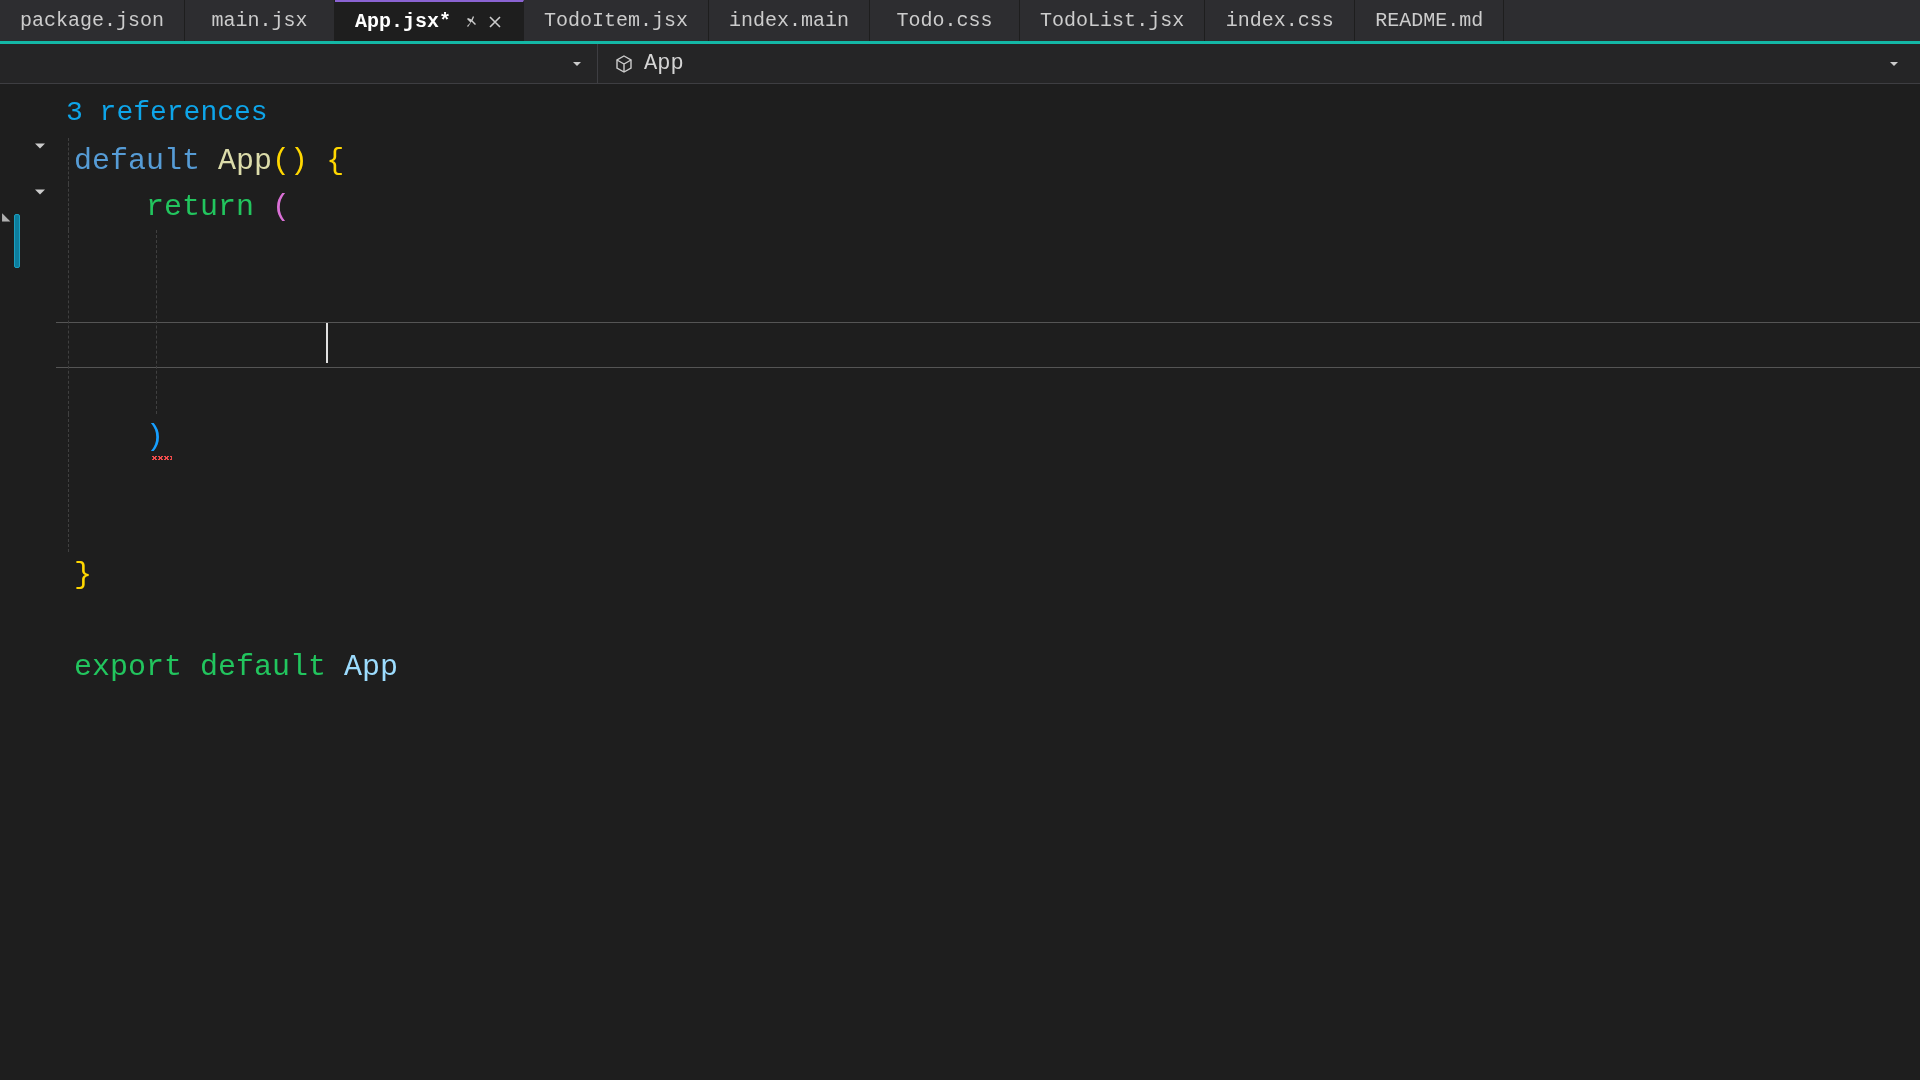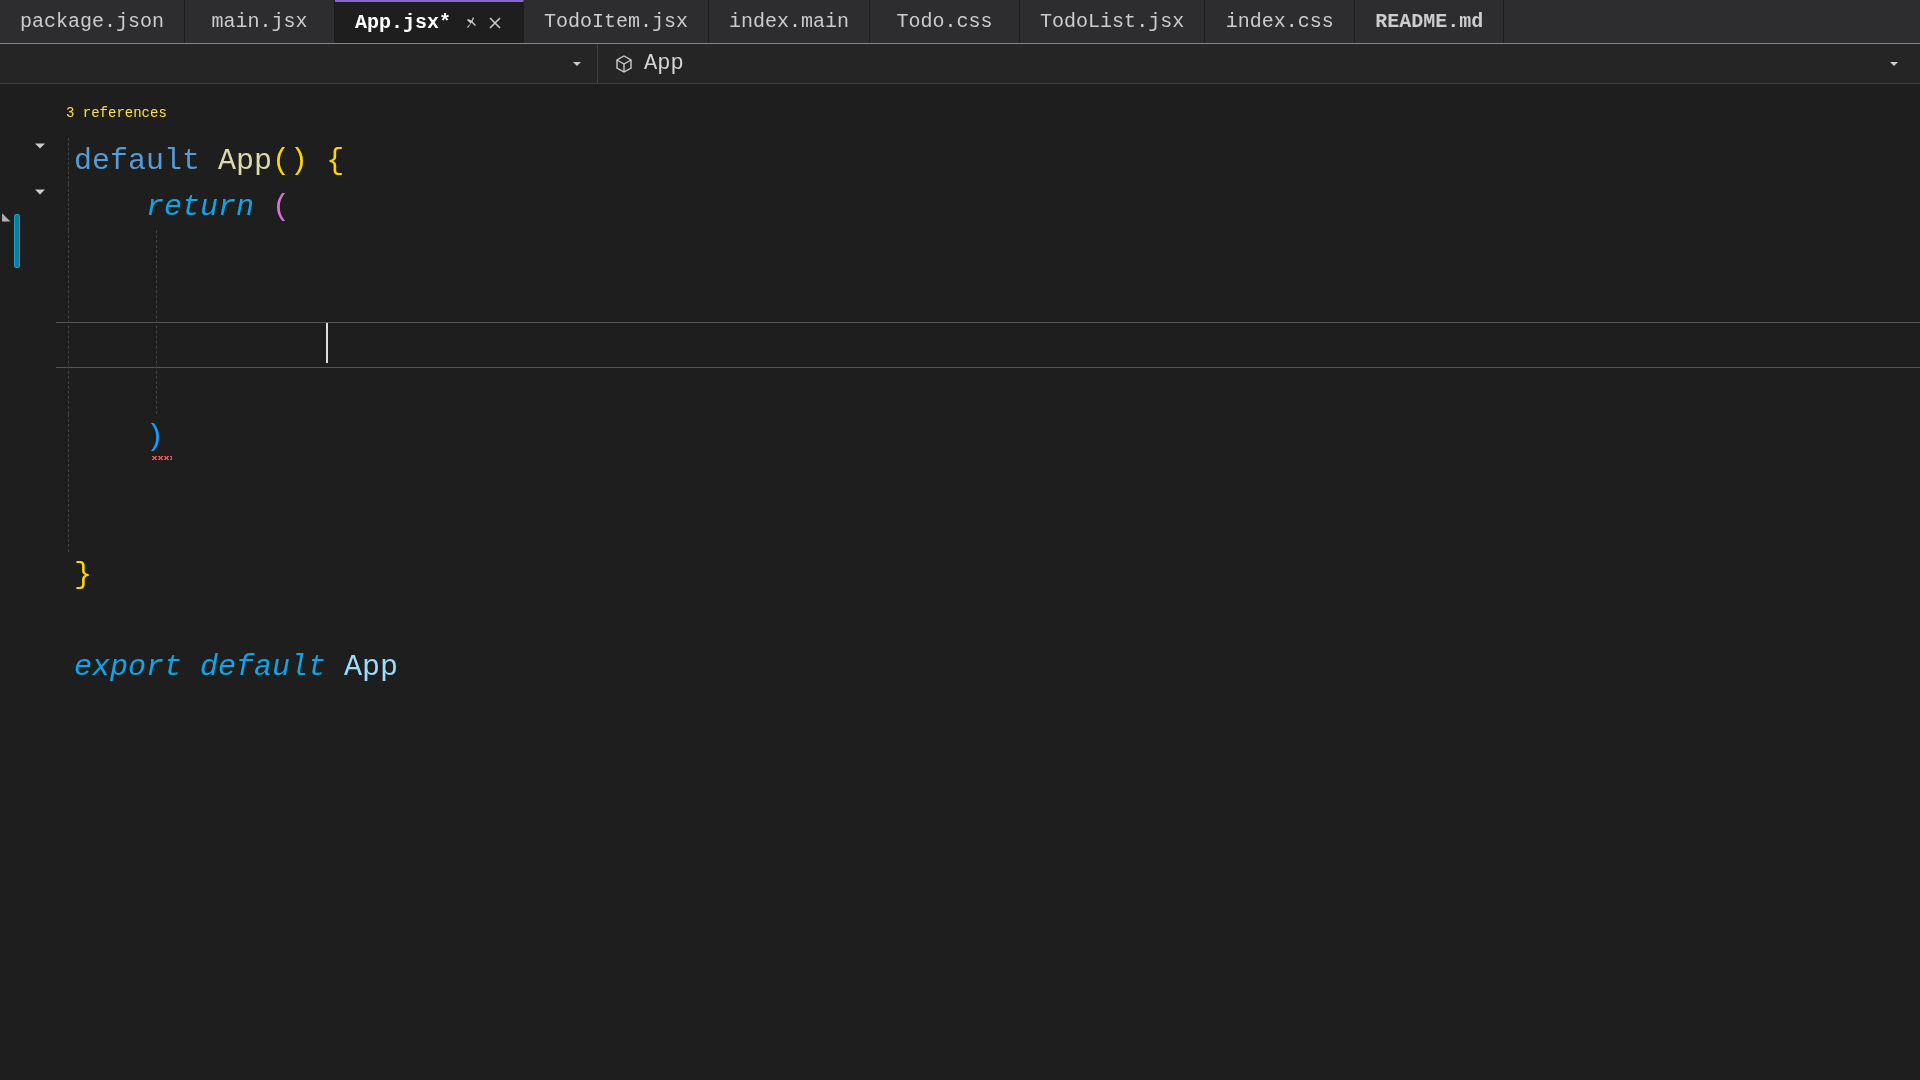--- a/index.html
+++ b/index.html
@@ -10,21 +10,21 @@
     overflow: hidden;
     width: 1920px;
     height: 1080px;
   }
 
   
   .tab-bar {
     display: flex;
     background: #2d2d30;
     height: 44px;
-    border-bottom: 1px solid #14b8a6;
+    border-bottom: 3px solid #14b8a6;
   }
   .tab {
     display: flex;
     align-items: center;
     padding: 0 20px;
     font-size: 20px;
     color: #cccccc;
     border-right: 1px solid #1e1e1e;
     cursor: pointer;
     min-width: 150px;
@@ -115,22 +115,22 @@
   }
 
   .code {
     flex: 1;
     font-size: 30px;
     line-height: 46px;
     padding-top: 6px;
     position: relative;
   }
   .codelens {
-    font-size: 14px;
-    color: #fde047;
+    font-size: 28px;
+    color: #0ea5e9;
     margin-left: 10px;
     margin-bottom: 2px;
   }
   .line { white-space: pre; position: relative; }
   .indent-guide {
     position: absolute;
     top: 0; bottom: 0;
     border-left: 1px dashed #404040;
   }
 
@@ -155,21 +155,21 @@
     position: absolute;
     height: 4px;
     background-image: linear-gradient(45deg, transparent 40%, #f14c4c 40%, #f14c4c 60%, transparent 60%),
                       linear-gradient(-45deg, transparent 40%, #f14c4c 40%, #f14c4c 60%, transparent 60%);
     background-size: 6px 4px;
     background-repeat: repeat-x;
   }
 
   
   .kw-blue { color: #569cd6; }
-  .kw-pink { color: #0ea5e9; font-style: italic; }
+  .kw-pink { color: #22c55e; }
   .fn-yellow { color: #dcdcaa; }
   .paren-yellow { color: #ffd700; }
   .brace-yellow { color: #ffd700; }
   .paren-purple { color: #da70d6; }
   .paren-blue { color: #179fff; }
   .ident { color: #9cdcfe; }
 </style>
 </head>
 <body>
 
@@ -203,21 +203,21 @@
   </div>
   <div class="tab">
     <span class="tab-label">Todo.css</span>
   </div>
   <div class="tab">
     <span class="tab-label">TodoList.jsx</span>
   </div>
   <div class="tab">
     <span class="tab-label">index.css</span>
   </div>
-  <div class="tab" style="min-width:120px;font-weight:bold;">
+  <div class="tab" style="min-width:120px;">
     <span class="tab-label">README.md</span>
   </div>
 </div>
 
 <div class="breadcrumb-row">
   <div class="breadcrumb-left">
     <span class="dropdown-chevron">
       <svg viewBox="0 0 16 16" fill="currentColor">
           <path d="M4 6l4 4 4-4z"></path>
         </svg>

